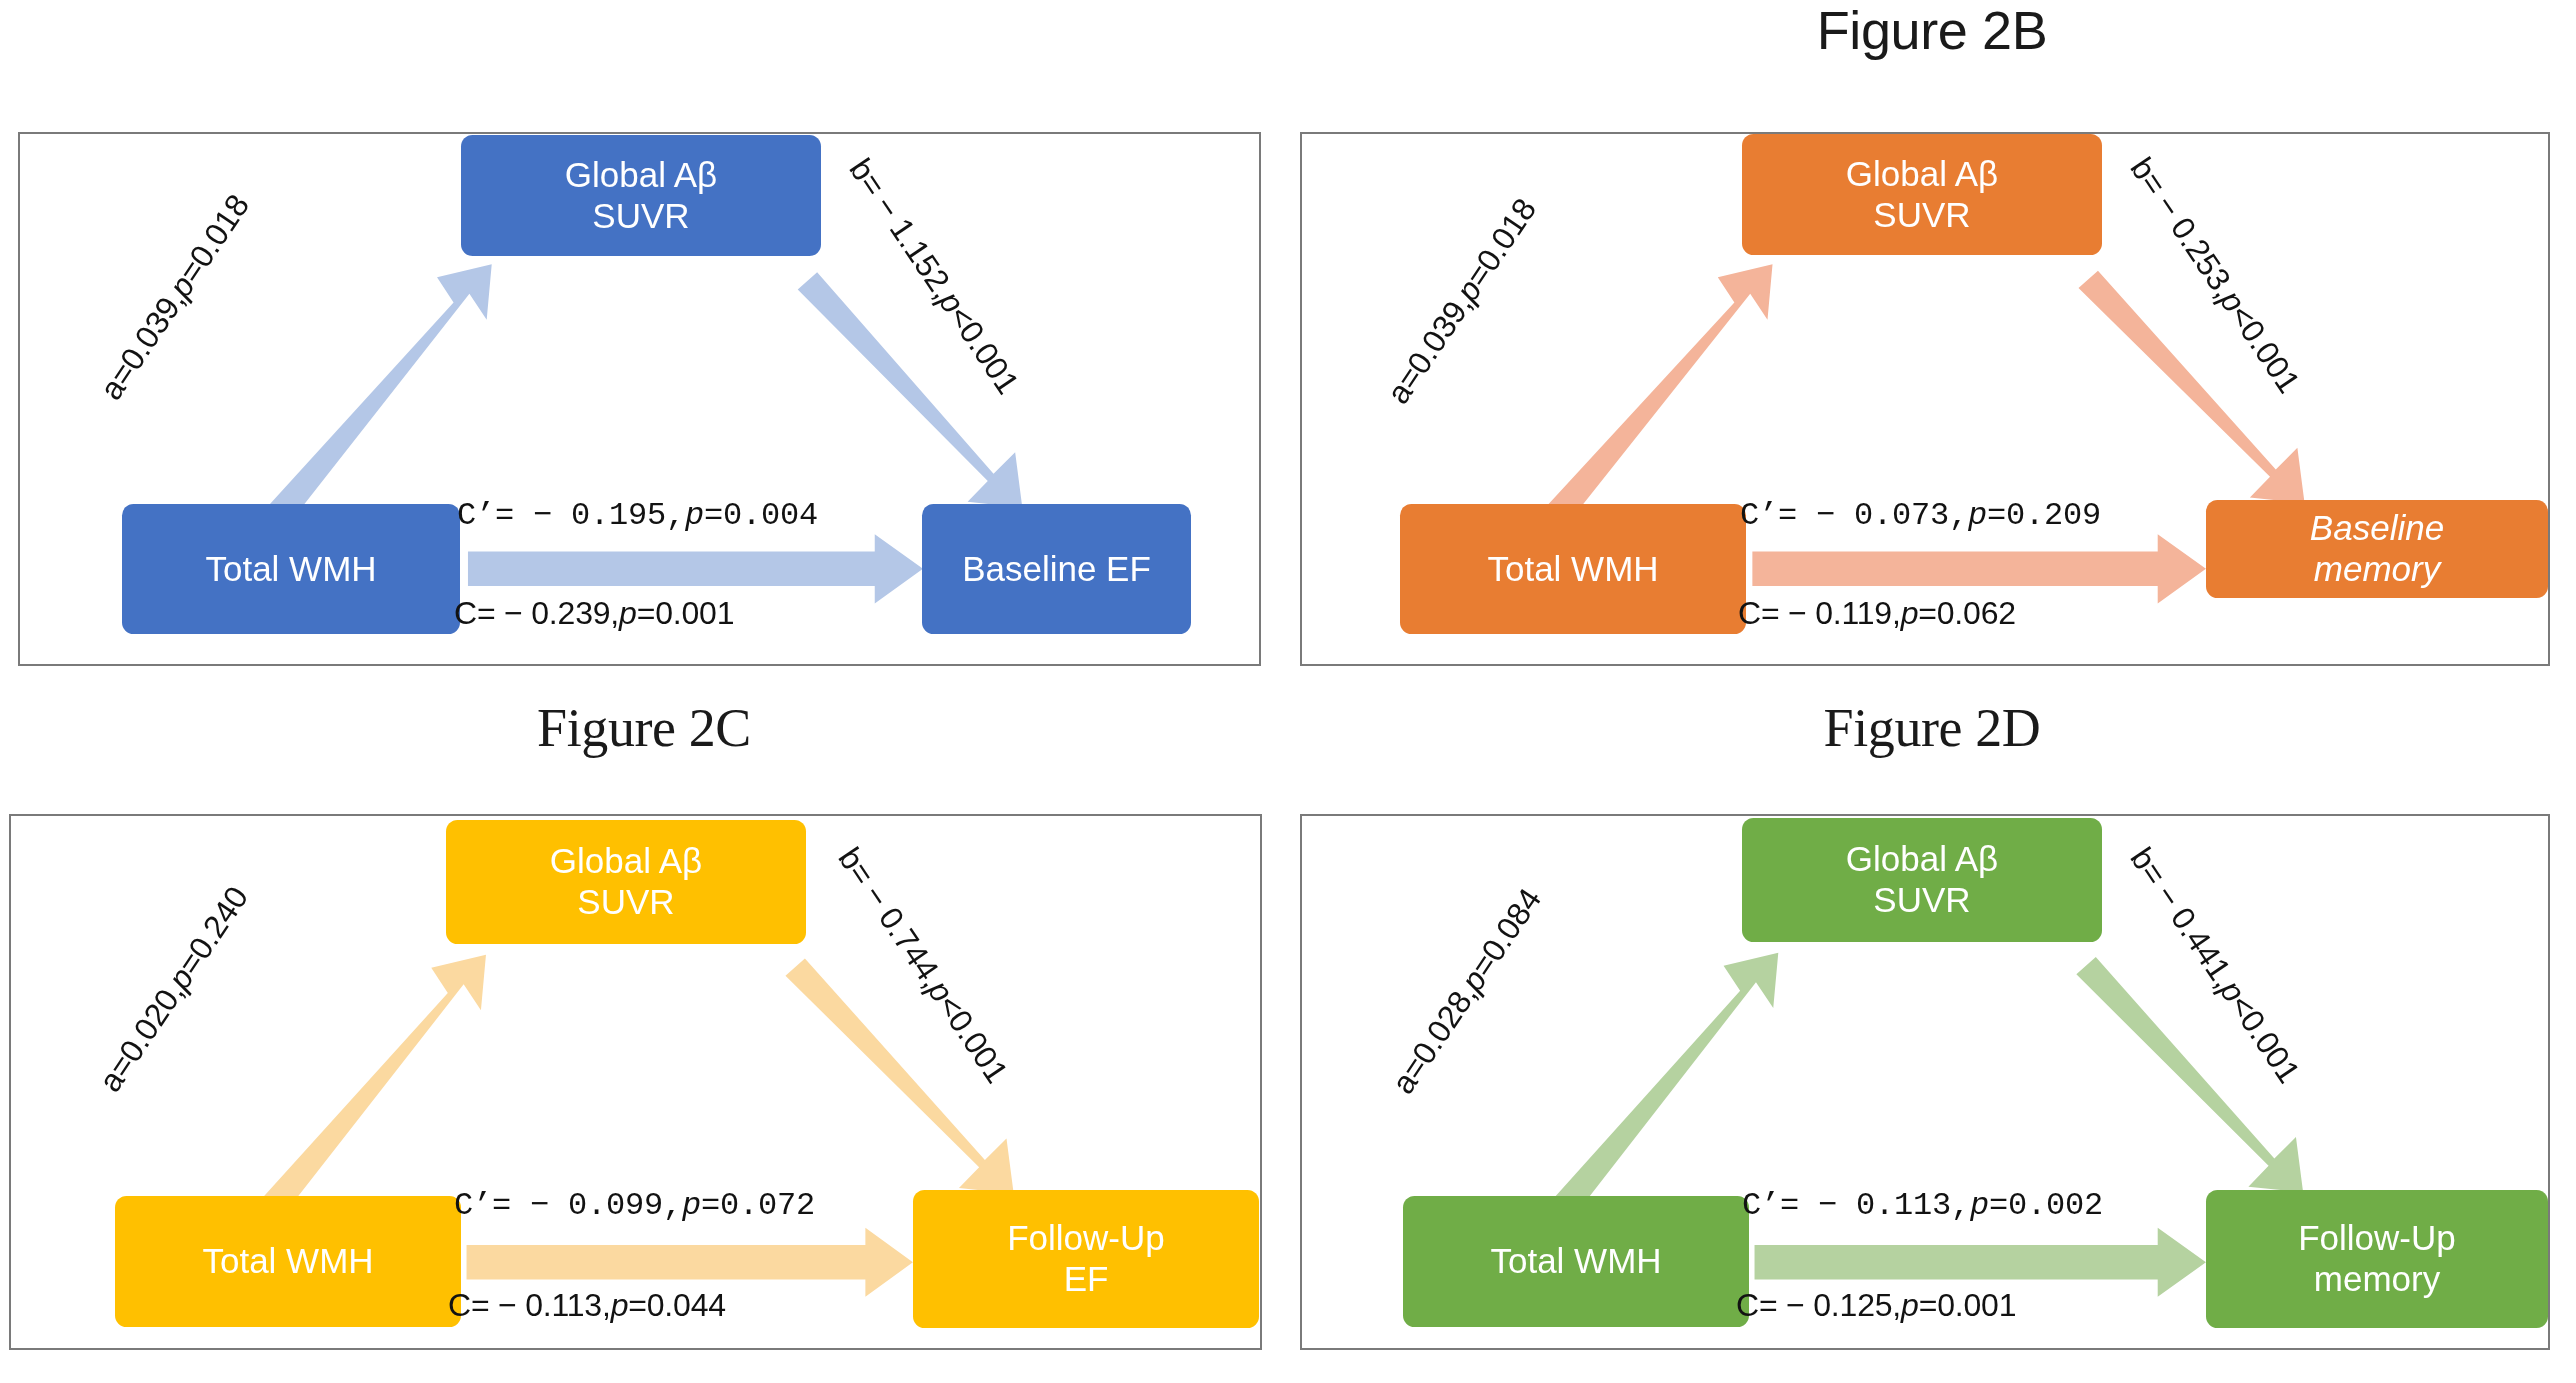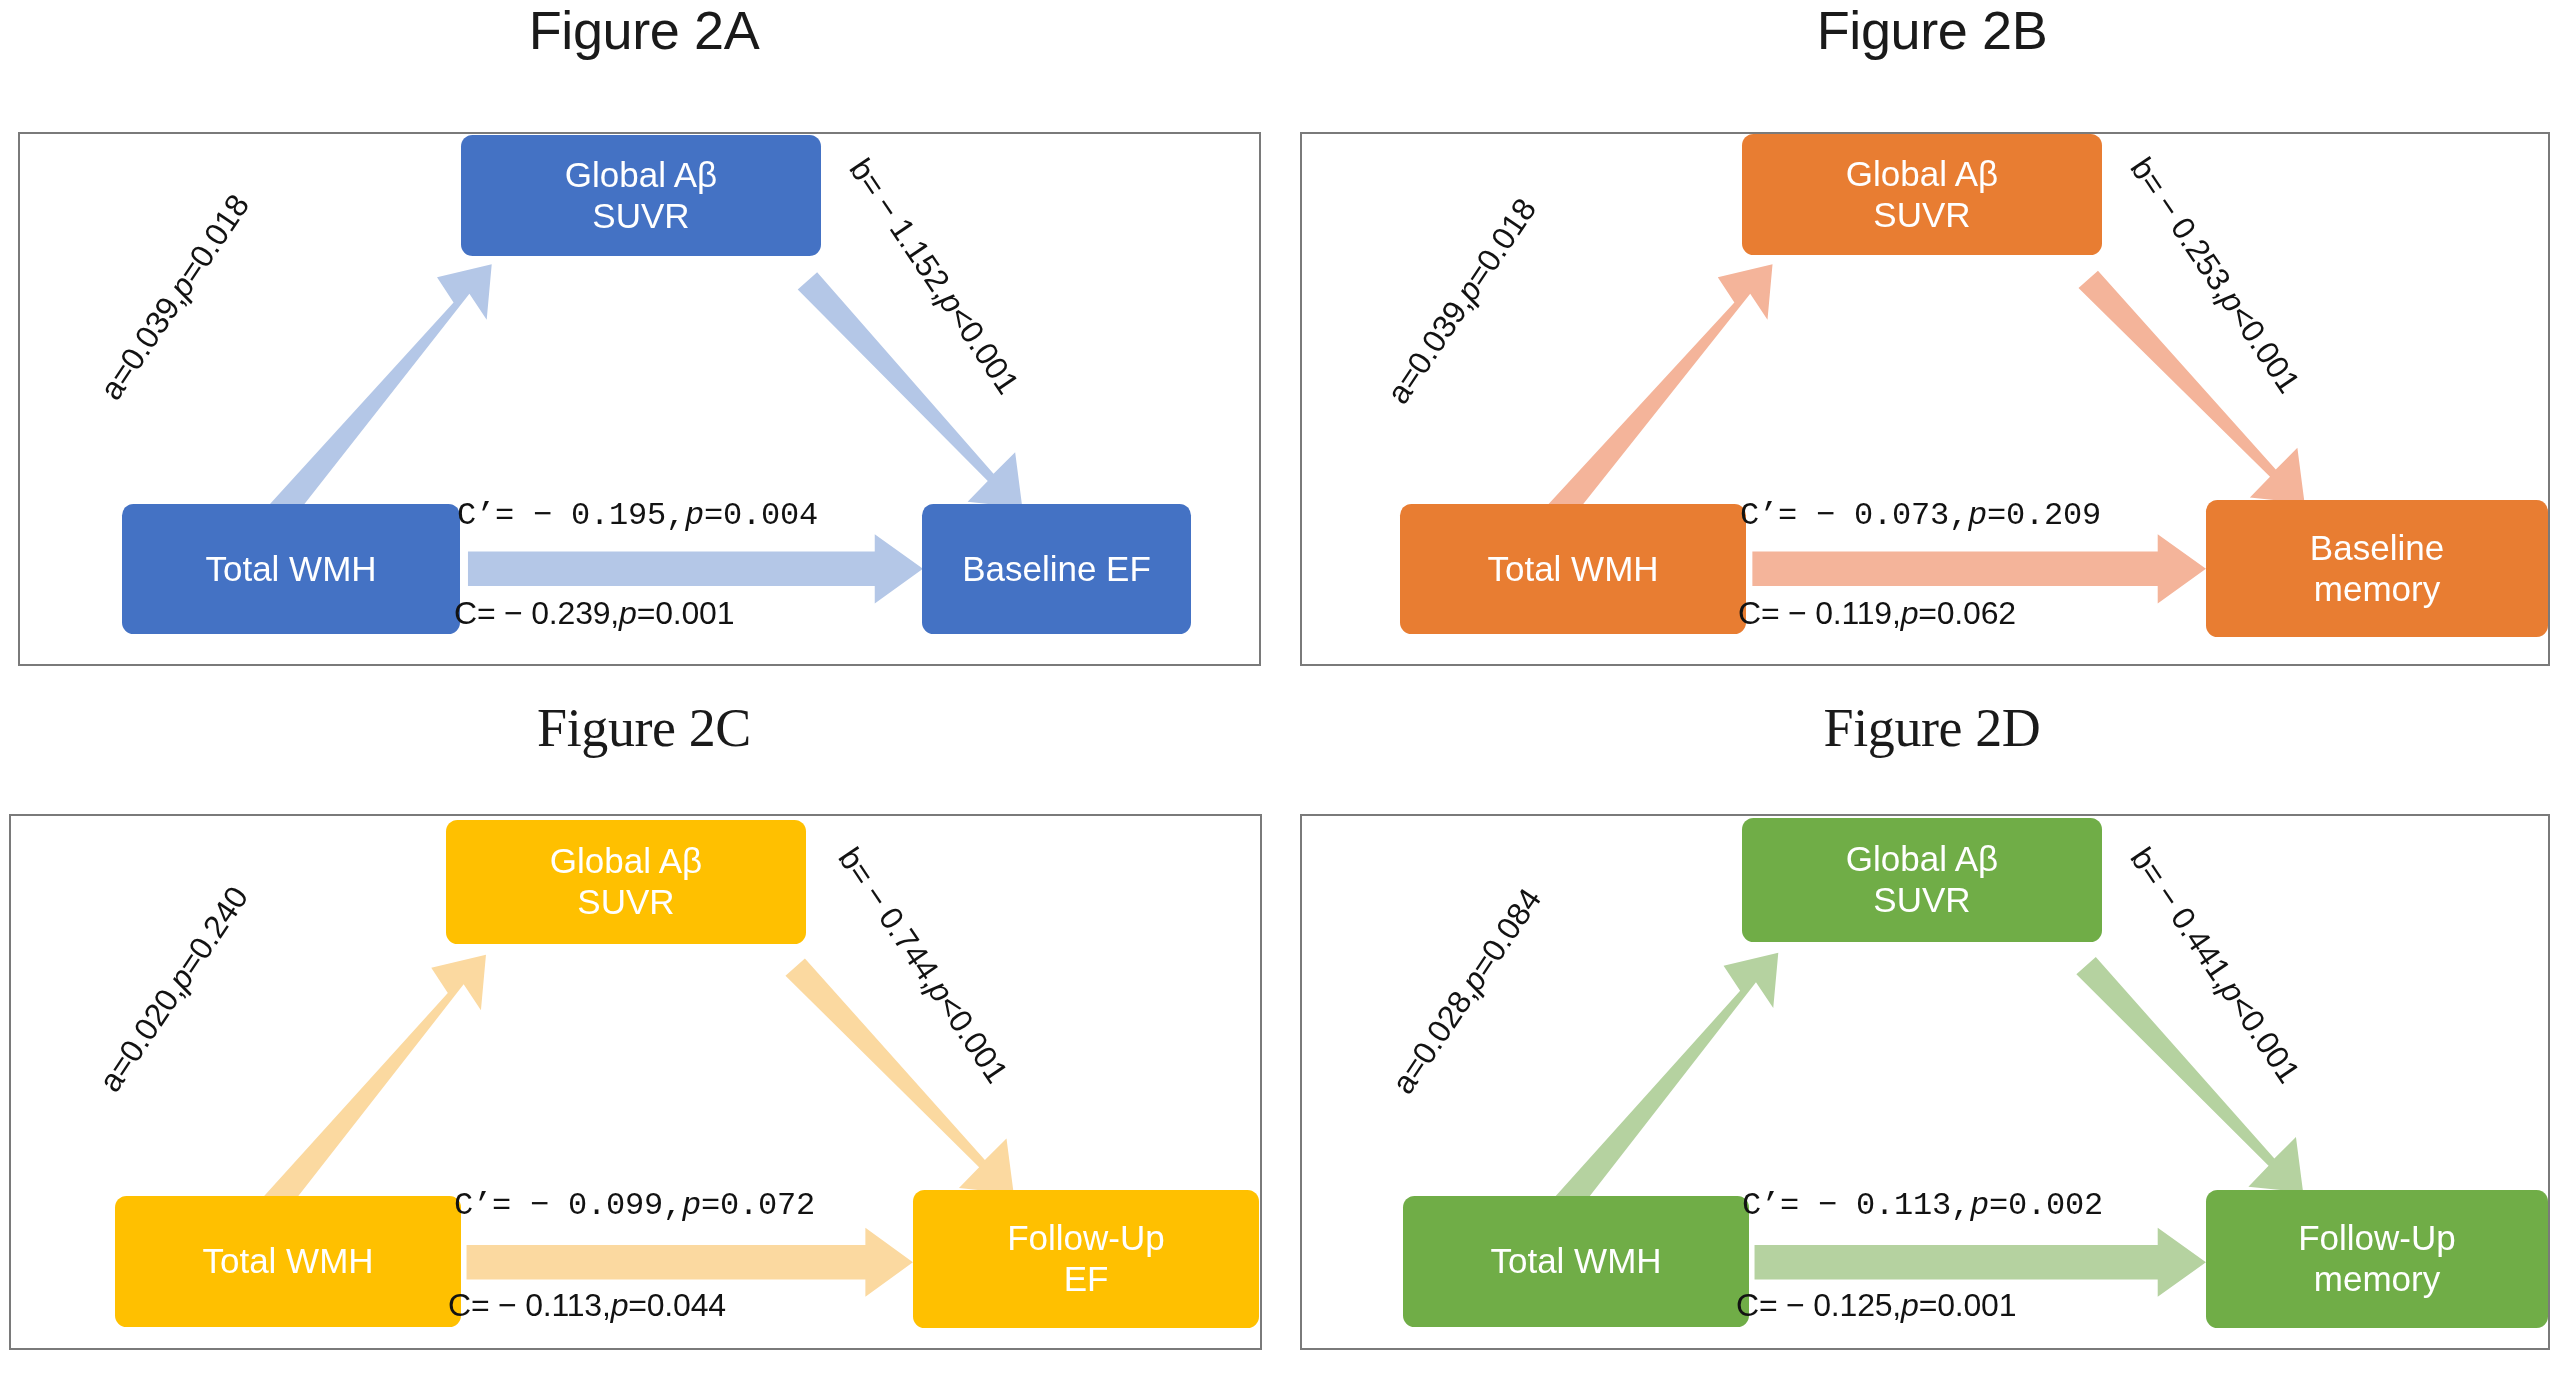--- a/index.html
+++ b/index.html
@@ -78,21 +78,21 @@
     z-index: 6;
     padding: 2.9px 5.8px;
   }
 
   .node.top   { left: 461px;  top: 135px;  width: 360px; height: 121px; }
   .node.left  { left: 122px;  top: 504px;  width: 338px; height: 130px; }
   .node.right { left: 922px; top: 504px;  width: 269px; height: 130px; }
 
   .q-b .node.top   { left: 454px;  top: 134px; width: 360px; height: 121px; }
   .q-b .node.left  { left: 112px;  top: 504px; width: 346px; height: 130px; }
-  .q-b .node.right { left: 918px; top: 500px; width: 342px; height: 137px; }
+  .q-b .node.right { left: 918px; top: 500px; width: 342px; height: 98px; font-style: italic; }
 
   .q-c .node.top   { left: 446px;  top: 128px; width: 360px; height: 124px; }
   .q-c .node.left  { left: 115px;  top: 504px; width: 346px; height: 131px; }
   .q-c .node.right { left: 913px; top: 498px; width: 346px; height: 138px; }
 
   .q-d .node.top   { left: 454px;  top: 126px; width: 360px; height: 124px; }
   .q-d .node.left  { left: 115px;  top: 504px; width: 346px; height: 131px; }
   .q-d .node.right { left: 918px; top: 498px; width: 342px; height: 138px; }
 
   
@@ -154,21 +154,20 @@
   .q-d .plabel.diag-right { left: 850px; top: 141px; }
   .q-d .plabel.mid-top  { left: 454px; top: 495px; }
   .q-d .plabel.mid-bot  { left: 448px; top: 595px; }
 </style>
 </head>
 <body>
 
 <div class="grid">
 
   <div class="quad q-a">
-    <div class="fig-title">Figure 2A</div>
     <div class="panel-box"></div>
 
     <svg class="arrow-svg" viewBox="0 0 1789 961">
       <defs>
         <marker id="mkA" markerWidth="4" markerHeight="4" refX="2" refY="2" orient="auto"></marker>
       </defs>
 
       <g>
         <polygon points="375,700 630,420 607,385 683,367 676,444 652,408 404,724" fill="#B4C7E7"></polygon>
       </g>

